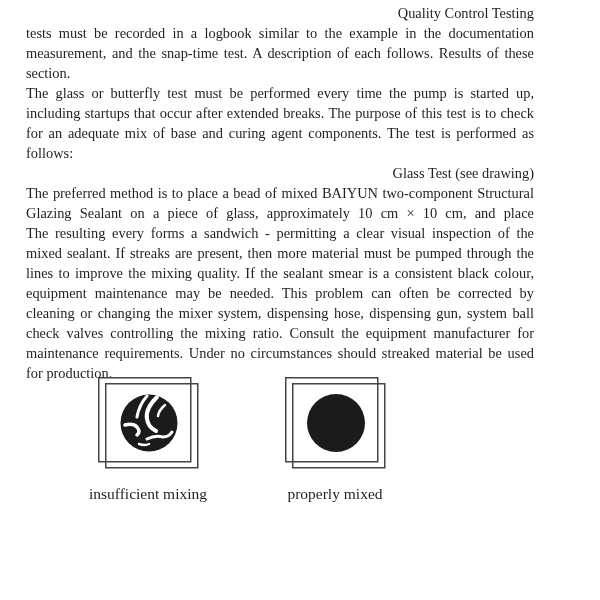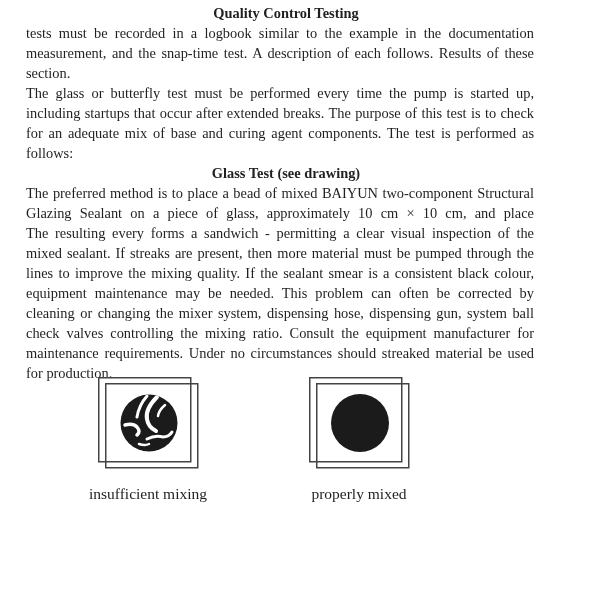--- a/index.html
+++ b/index.html
@@ -21,38 +21,38 @@
     width:600px;height:600px;
     padding:3px 0 0 26px;
   }
   .textcol{
     width:508px;
     font-size:14.4px;
     line-height:20px;
   }
   section{margin:0;padding:0;}
   .heading{
-    font-weight:bold;
-    text-align:center;
+    font-weight:normal;
+    text-align:right;
     margin-left:12px;
   }
   .jline{
     text-align:justify;
     text-align-last:justify;
     text-justify:inter-word;
     white-space:nowrap;
   }
   .jline.last{
     text-align-last:left;
   }
   .figures{
     margin-top:-6px;
     margin-left:72px;
     display:flex;
-    gap:110px;
+    gap:86px;
   }
   figure{
     margin:0;padding:0;
     width:101px;
   }
   .glass{display:block;}
   .glass rect{
     fill:none;
     stroke:var(--outline);
     stroke-width:1.5;

